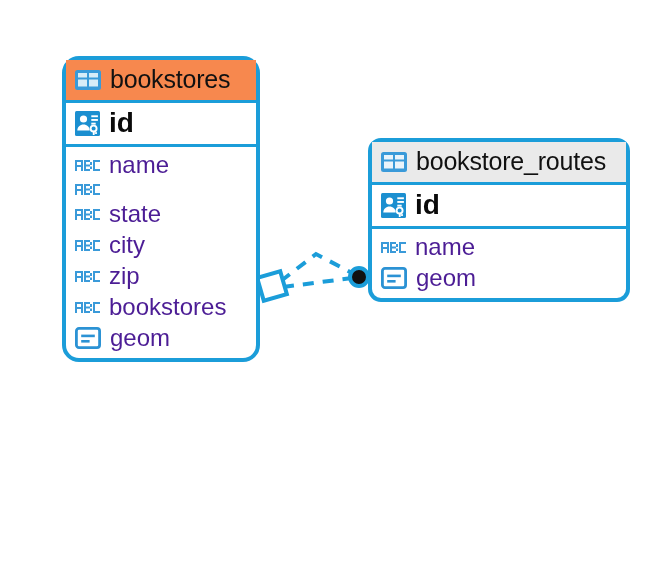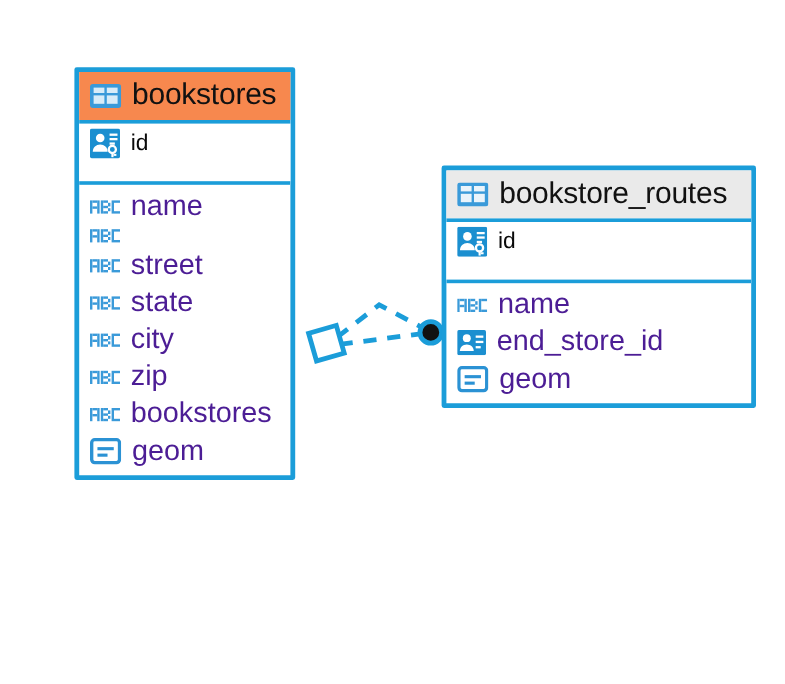--- a/index.html
+++ b/index.html
@@ -41,23 +41,23 @@
     white-space: nowrap;
   }
   .entity-header.orange { background: #f7884e; }
   .entity-header.grey   { background: #eaeaea; }
 
   .pk-row {
     box-sizing: border-box;
     display: flex;
     align-items: center;
     gap: 9px;
-    padding: 4px 9px 19px 9px;
-    font-size: 19px;
-    font-weight: normal;
+    padding: 4px 9px 5px 9px;
+    font-size: 28px;
+    font-weight: bold;
     color: #0a0a0a;
     border-top: 3px solid #1b9dd9;
     border-bottom: 3px solid #1b9dd9;
     background: #ffffff;
     white-space: nowrap;
   }
 
   .fields { padding: 3px 0 4px 0; }
 
   .field-row {
@@ -106,21 +106,21 @@
 
     <path d="M 281 281 L 316 254 L 354 274" fill="none" stroke="#1b9dd9" stroke-width="4" stroke-dasharray="11 9" stroke-linecap="butt"></path>
 
     <g transform="translate(272 286) rotate(-16)">
       <rect x="-12" y="-12" width="24" height="24" fill="#ffffff" stroke="#1b9dd9" stroke-width="4"></rect>
     </g>
 
     <circle cx="359" cy="277" r="9" fill="#111111" stroke="#1b9dd9" stroke-width="4"></circle>
   </svg>
 
-  <div class="entity" style="left:62px; top:56px; width:184px;">
+  <div class="entity" style="left:62px; top:56px; width:198px;border-radius:17px;">
 
     <div class="entity-header orange">
       <span class="icon icon-table">
         <svg viewBox="0 0 26 20" xmlns="http://www.w3.org/2000/svg">
           <rect x="0" y="0" width="26" height="20" rx="2.5" fill="#3a9ad9"></rect>
           <rect x="3" y="3" width="9" height="4.5" fill="#d8ecf8"></rect>
           <rect x="14" y="3" width="9" height="4.5" fill="#d8ecf8"></rect>
           <rect x="3" y="9.5" width="9" height="7" fill="#d8ecf8"></rect>
           <rect x="14" y="9.5" width="9" height="7" fill="#d8ecf8"></rect>
         </svg>
@@ -187,42 +187,20 @@
                 <rect x="11" y="11" width="4" height="2"></rect>
               <rect x="18" y="2" width="2" height="11"></rect>
                 <rect x="20" y="2" width="5" height="2"></rect>
               <rect x="20" y="11" width="5" height="2"></rect>
             </g>
           </svg>
         </span>
       </div>
 
 
-      <div class="field-row">
-        <span class="icon icon-abc">
-          <svg viewBox="0 0 25 15" xmlns="http://www.w3.org/2000/svg">
-            <g fill="#3a9ad9">
-              <rect x="0" y="2" width="2" height="11"></rect>
-                <rect x="6" y="2" width="2" height="11"></rect>
-              <rect x="2" y="2" width="4" height="2"></rect>
-                <rect x="2" y="7" width="4" height="2"></rect>
-              <rect x="9" y="2" width="2" height="11"></rect>
-                <rect x="11" y="2" width="4" height="2"></rect>
-              <rect x="15" y="4" width="2" height="3"></rect>
-                <rect x="11" y="6.5" width="4" height="2"></rect>
-              <rect x="15" y="8.5" width="2" height="2.5"></rect>
-                <rect x="11" y="11" width="4" height="2"></rect>
-              <rect x="18" y="2" width="2" height="11"></rect>
-                <rect x="20" y="2" width="5" height="2"></rect>
-              <rect x="20" y="11" width="5" height="2"></rect>
-            </g>
-          </svg>
-        </span>
-        <span>street</span>
-      </div>
 
       <div class="field-row">
         <span class="icon icon-abc">
           <svg viewBox="0 0 25 15" xmlns="http://www.w3.org/2000/svg">
             <g fill="#3a9ad9">
               <rect x="0" y="2" width="2" height="11"></rect>
                 <rect x="6" y="2" width="2" height="11"></rect>
               <rect x="2" y="2" width="4" height="2"></rect>
                 <rect x="2" y="7" width="4" height="2"></rect>
               <rect x="9" y="2" width="2" height="11"></rect>
@@ -316,21 +294,21 @@
             <rect x="6.2" y="7.6" width="13.6" height="2.6" fill="#2b92d4"></rect>
             <rect x="6.2" y="13.0" width="8.4" height="2.6" fill="#2b92d4"></rect>
           </svg>
         </span>
         <span>geom</span>
       </div>
 
     </div>
   </div>
 
-  <div class="entity" style="left:368px; top:138px; width:262px;">
+  <div class="entity" style="left:368px; top:138px; width:262px;border-radius:13px;">
 
     <div class="entity-header grey">
       <span class="icon icon-table">
         <svg viewBox="0 0 26 20" xmlns="http://www.w3.org/2000/svg">
           <rect x="0" y="0" width="26" height="20" rx="2.5" fill="#3a9ad9"></rect>
           <rect x="3" y="3" width="9" height="4.5" fill="#eaf4fb"></rect>
           <rect x="14" y="3" width="9" height="4.5" fill="#eaf4fb"></rect>
           <rect x="3" y="9.5" width="9" height="7" fill="#eaf4fb"></rect>
           <rect x="14" y="9.5" width="9" height="7" fill="#eaf4fb"></rect>
         </svg>
@@ -374,33 +352,20 @@
               <rect x="18" y="2" width="2" height="11"></rect>
                 <rect x="20" y="2" width="5" height="2"></rect>
               <rect x="20" y="11" width="5" height="2"></rect>
             </g>
           </svg>
         </span>
         <span>name</span>
       </div>
 
 
-      <div class="field-row">
-        <span class="icon icon-fk">
-          <svg viewBox="0 0 24 21" xmlns="http://www.w3.org/2000/svg">
-            <rect x="0" y="0" width="24" height="21" rx="1.4" fill="#1b8fd0"></rect>
-            <circle cx="8" cy="6.8" r="3.3" fill="#ffffff"></circle>
-            <path d="M2.2 17.6c0-3.3 2.6-5.6 5.8-5.6s5.8 2.3 5.8 5.6z" fill="#ffffff"></path>
-            <rect x="15.4" y="4.6" width="6.4" height="1.9" fill="#ffffff"></rect>
-            <rect x="15.4" y="9.0" width="6.4" height="1.9" fill="#ffffff"></rect>
-            <rect x="15.4" y="13.4" width="4.2" height="1.9" fill="#ffffff"></rect>
-          </svg>
-        </span>
-        <span>end_store_id</span>
-      </div>
 
       <div class="field-row">
         <span class="icon icon-geom">
           <svg viewBox="0 0 26 22" xmlns="http://www.w3.org/2000/svg">
             <rect x="1.4" y="1.4" width="23.2" height="19.2" rx="2.6" fill="#ffffff" stroke="#2b92d4" stroke-width="2.8"></rect>
             <rect x="6.2" y="7.6" width="13.6" height="2.6" fill="#2b92d4"></rect>
             <rect x="6.2" y="13.0" width="8.4" height="2.6" fill="#2b92d4"></rect>
           </svg>
         </span>
         <span>geom</span>

